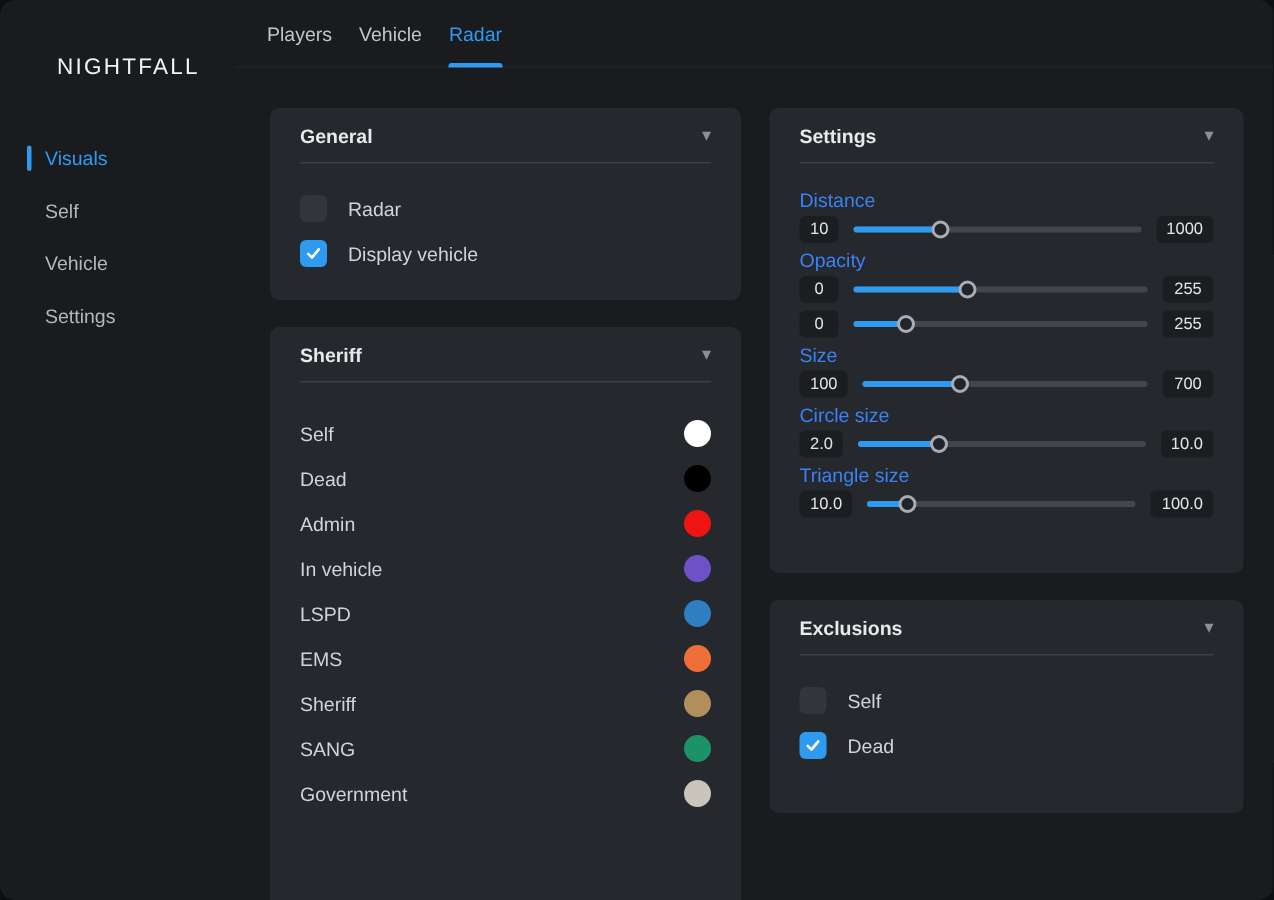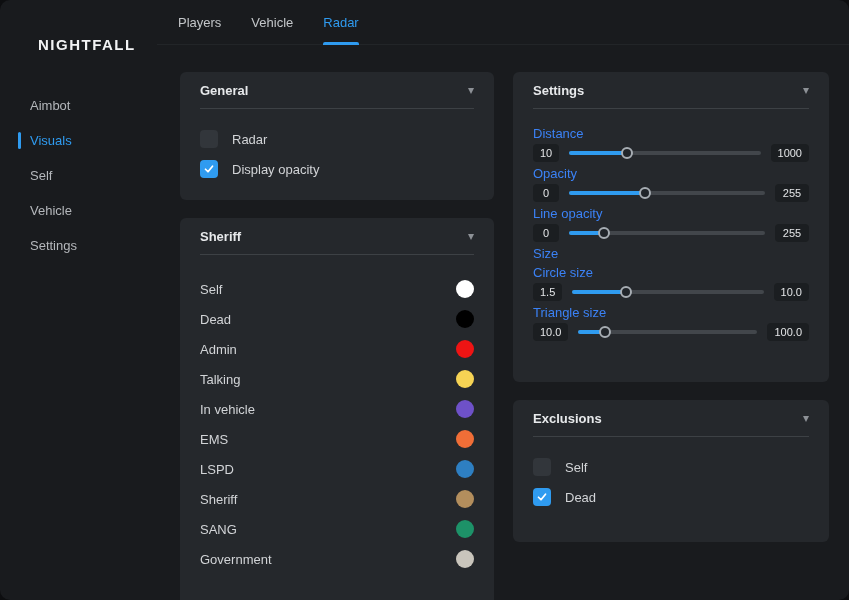--- a/index.html
+++ b/index.html
@@ -4,32 +4,32 @@
 <style>
   * { margin:0; padding:0; box-sizing:border-box; }
   html,body { background:#0d0e10; }
   body { font-family:"Liberation Sans", sans-serif; }
 
   .app { position:relative; width:849px; height:600px; background:var(--page-bg,#191b1e);
          border-radius:10px; overflow:hidden; color:#d7d9dc; }
 
   
   .sidebar { position:absolute; left:0; top:0; width:157px; height:100%; }
-  .logo { position:absolute; left:38px; top:36px; font-size:15px; font-weight:700;
+  .logo { position:absolute; left:38px; top:36px; font-size:15px; font-weight:400;
           letter-spacing:1.5px; color:#f2f3f4; }
   .menu { position:absolute; top:88px; left:0; right:0; }
   .menu-item { position:relative; height:35px; line-height:35px; padding-left:30px;
                font-size:13px; color:#b4b7bb; cursor:pointer; }
   .menu-item.active { color:var(--accent,#2f9bf0); }
   .menu-item.active::before { content:""; position:absolute; left:18px; top:9px; width:3px;
                height:17px; background:var(--accent,#2f9bf0); border-radius:2px; }
 
   
   .tabbar { position:absolute; left:157px; top:0; right:0; height:45px; display:flex;
-            align-items:center; gap:30px; padding-left:21px; border-bottom:1px solid #222528; }
+            align-items:center; gap:18px; padding-left:21px; border-bottom:1px solid #222528; }
   .tab { position:relative; height:45px; line-height:45px; font-size:13px; color:#c3c6c9; cursor:pointer; }
   .tab.active { color:var(--accent,#2f9bf0); }
   .tab.active::after { content:""; position:absolute; left:0; right:0; bottom:0; height:3px;
             background:var(--accent,#2f9bf0); border-radius:2px 2px 0 0; }
 
   
   .panel { position:absolute; background:var(--panel-bg,#25282c); border-radius:6px; padding:0 20px; }
   .panel-header { display:flex; justify-content:space-between; align-items:center; padding-top:8px; height:28px; }
   .panel-title { font-size:13px; font-weight:700; color:#e7e9eb; }
   .chevron { color:#8d9196; font-size:12px; cursor:pointer; line-height:1; }
@@ -73,21 +73,20 @@
            border-radius:50%; background:#21252a; border:2px solid #a7adb3; cursor:grab; }
 </style>
 </head>
 <body>
 
 <div class="app">
 
   <div class="sidebar">
     <div class="logo">NIGHTFALL</div>
     <div class="menu">
-      <div class="menu-item">Aimbot</div>
       <div class="menu-item active">Visuals</div>
       <div class="menu-item">Self</div>
       <div class="menu-item">Vehicle</div>
       <div class="menu-item">Settings</div>
     </div>
   </div>
 
   <div class="tabbar">
     <div class="tab">Players</div>
     <div class="tab">Vehicle</div>
@@ -106,21 +105,21 @@
           
         </span>
         <span class="check-label">Radar</span>
       </div>
       <div class="check-row">
         <span class="checkbox checked">
           <svg viewBox="0 0 24 24">
               <path d="M5 12.5l5 5 9-11" stroke="#ffffff" stroke-width="3.5" fill="none" stroke-linecap="round" stroke-linejoin="round"></path>
             </svg>
         </span>
-        <span class="check-label">Display opacity</span>
+        <span class="check-label">Display vehicle</span>
       </div>
     </div>
   </div>
 
   <div class="panel" id="panel-colors">
     <div class="panel-header">
       <span class="panel-title">Sheriff</span>
       <span class="chevron">▾</span>
     </div>
     <div class="panel-divider"></div>
@@ -131,36 +130,32 @@
       </div>
       <div class="color-row">
         <span class="color-label">Dead</span>
         <span class="dot" style="background: rgb(0, 0, 0);"></span>
       </div>
       <div class="color-row">
         <span class="color-label">Admin</span>
         <span class="dot" style="background: rgb(238, 20, 20);"></span>
       </div>
       <div class="color-row">
-        <span class="color-label">Talking</span>
-        <span class="dot" style="background: rgb(246, 211, 84);"></span>
-      </div>
-      <div class="color-row">
         <span class="color-label">In vehicle</span>
         <span class="dot" style="background: rgb(110, 81, 200);"></span>
       </div>
       <div class="color-row">
+        <span class="color-label">LSPD</span>
+        <span class="dot" style="background: rgb(46, 127, 194);"></span>
+      </div>
+      <div class="color-row">
         <span class="color-label">EMS</span>
         <span class="dot" style="background: rgb(240, 110, 55);"></span>
       </div>
       <div class="color-row">
-        <span class="color-label">LSPD</span>
-        <span class="dot" style="background: rgb(46, 127, 194);"></span>
-      </div>
-      <div class="color-row">
         <span class="color-label">Sheriff</span>
         <span class="dot" style="background: rgb(179, 142, 93);"></span>
       </div>
       <div class="color-row">
         <span class="color-label">SANG</span>
         <span class="dot" style="background: rgb(29, 146, 104);"></span>
       </div>
       <div class="color-row">
         <span class="color-label">Government</span>
         <span class="dot" style="background: rgb(201, 197, 188);"></span>
@@ -194,39 +189,46 @@
           <span class="badge min">0</span>
           <div class="track">
             <div class="slider-fill" style="width: 39%;"></div>
             <div class="slider-thumb" style="left: calc(39% - 6px);"></div>
           </div>
           <span class="badge max">255</span>
         </div>
       </div>
 
       <div class="slider-group">
-        <div class="slider-label">Line opacity</div>
         <div class="slider-row">
           <span class="badge min">0</span>
           <div class="track">
             <div class="slider-fill" style="width: 18%;"></div>
             <div class="slider-thumb" style="left: calc(18% - 6px);"></div>
           </div>
           <span class="badge max">255</span>
         </div>
       </div>
 
       <div class="slider-group">
         <div class="slider-label">Size</div>
+        <div class="slider-row">
+          <span class="badge min">100</span>
+          <div class="track">
+            <div class="slider-fill" style="width: 34%;"></div>
+            <div class="slider-thumb" style="left: calc(34% - 6px);"></div>
+          </div>
+          <span class="badge max">700</span>
+        </div>
       </div>
 
       <div class="slider-group">
         <div class="slider-label">Circle size</div>
         <div class="slider-row">
-          <span class="badge min">1.5</span>
+          <span class="badge min">2.0</span>
           <div class="track">
             <div class="slider-fill" style="width: 28%;"></div>
             <div class="slider-thumb" style="left: calc(28% - 6px);"></div>
           </div>
           <span class="badge max">10.0</span>
         </div>
       </div>
 
       <div class="slider-group">
         <div class="slider-label">Triangle size</div>

